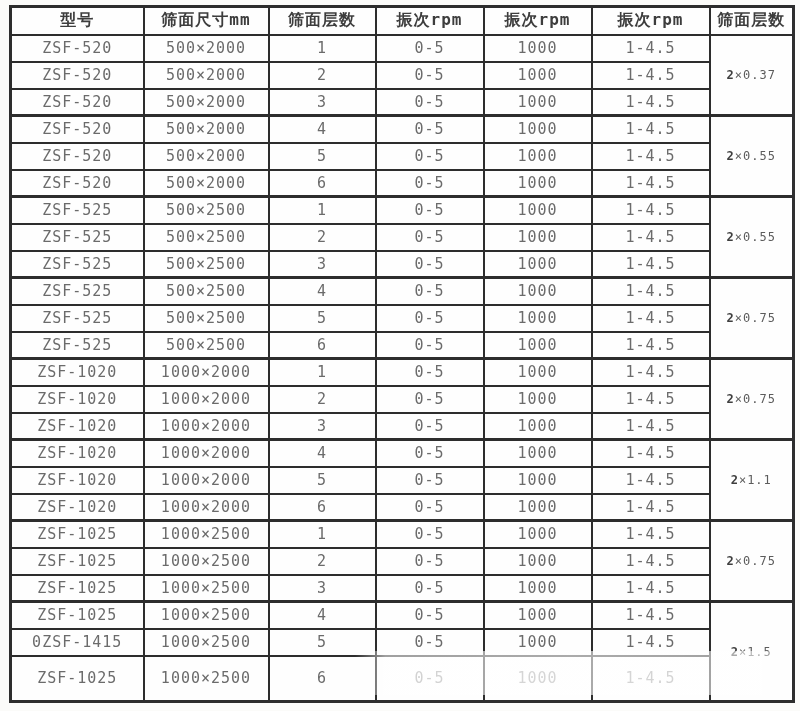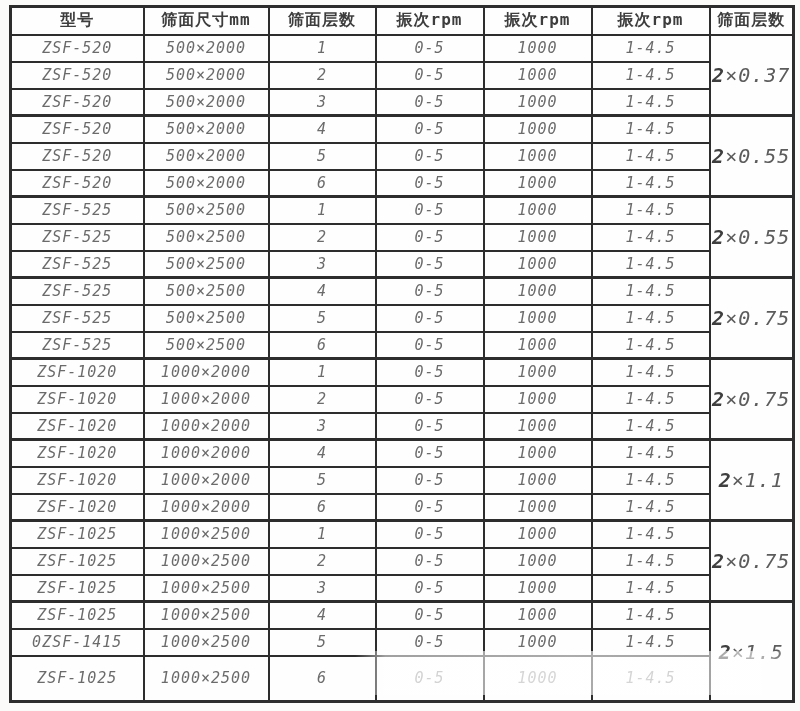--- a/index.html
+++ b/index.html
@@ -36,39 +36,39 @@
 
   th, td {
     border: 2px solid #2d2d2d;
     text-align: center;
     vertical-align: middle;
     padding: 0;
     overflow: hidden;
     white-space: nowrap;
   }
   thead tr { height: 28px; }
-  tbody tr { height: 27px; font-style: italic; }
+  tbody tr { height: 27px; }
   tbody tr.last-row { height: 46px; }
 
   th {
     font-size: 16px;
     font-weight: 700;
     color: #3d3d3d;
     letter-spacing: 1px;
   }
   td {
     font-size: 15px;
     font-weight: 500;
     color: #6b6b6b;
     letter-spacing: 1px;
   }
   tbody tr.group-start td { border-top-width: 3px; }
 
   td.cell-power {
-    font-size: 20px;
+    font-size: 12px;
     color: #5c5c5c;
     letter-spacing: 1px;
   }
   td.cell-power::first-letter {
     font-weight: bold;
     color: #3f3f3f;
   }
   td.faded { color: #9a9a9a; }
 
   .watermark {

